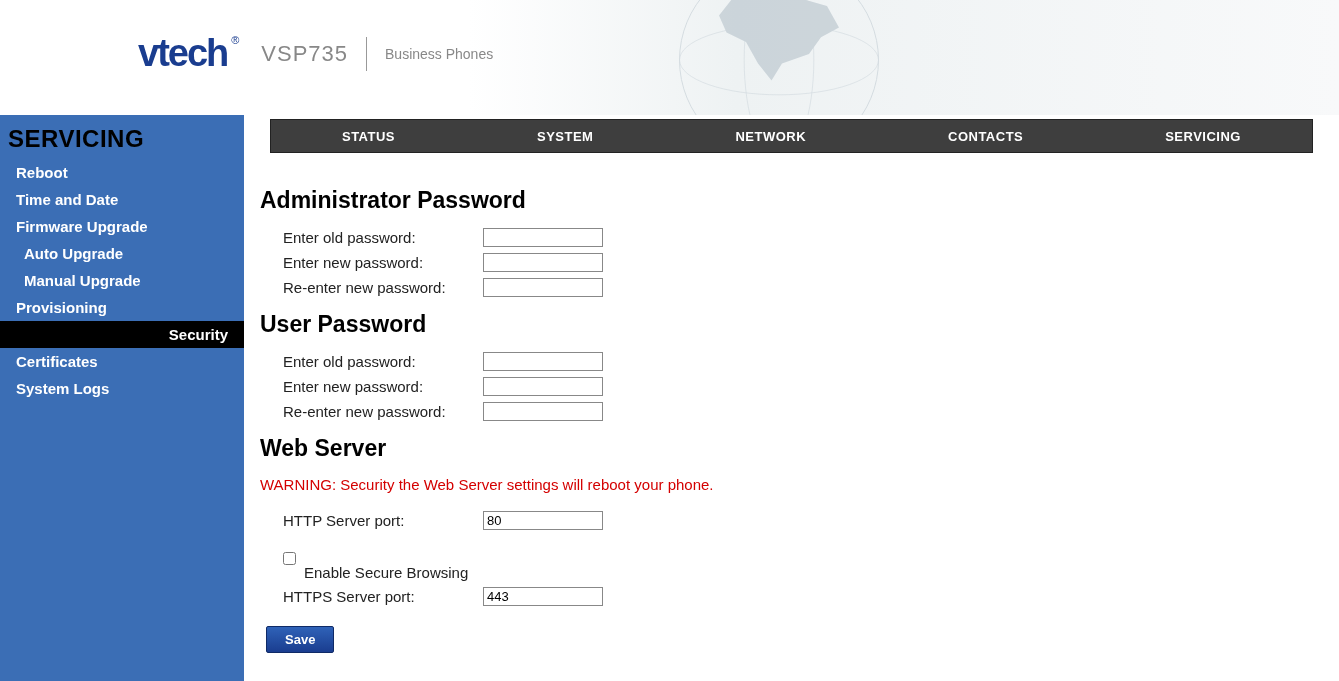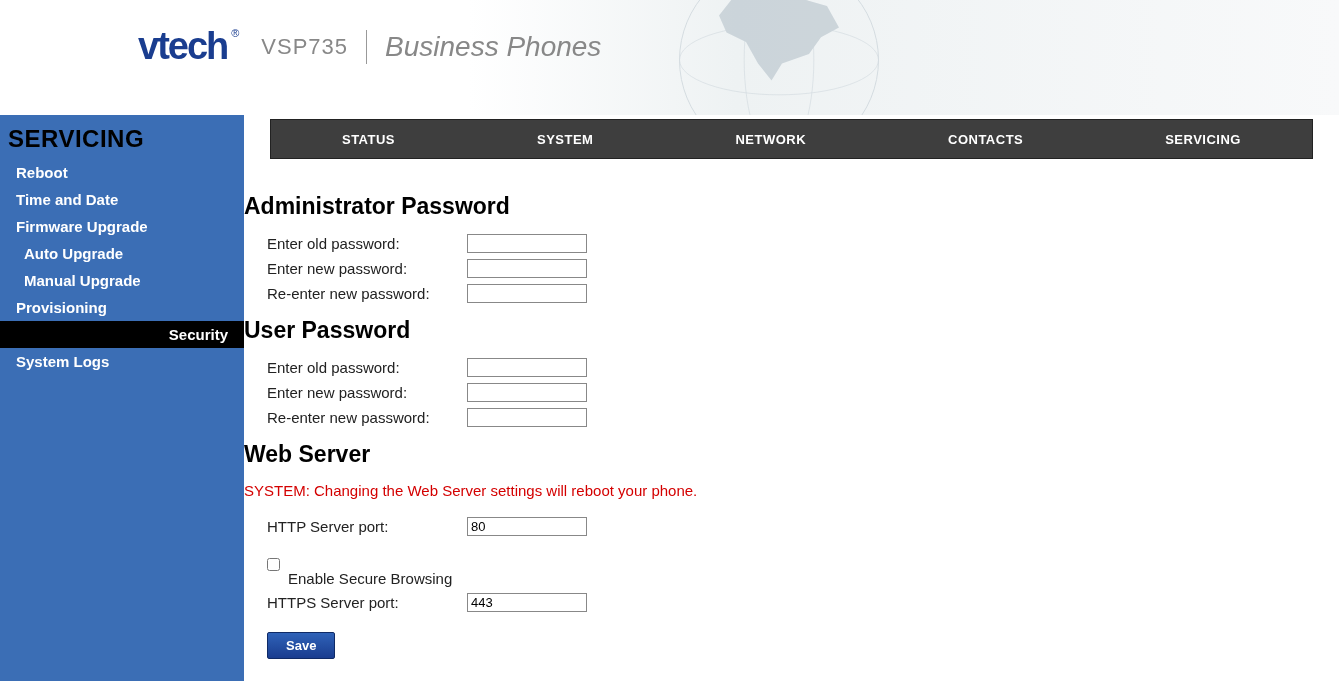--- a/index.html
+++ b/index.html
@@ -44,21 +44,21 @@
     }
     .continent {
       position: absolute;
       top: 10px; left: 25px;
       width: 150px; height: 120px;
       background: #aab8c2;
       clip-path: polygon(38% 2%, 60% 0%, 75% 12%, 68% 25%, 82% 30%, 90% 48%, 78% 56%, 70% 70%, 52% 78%, 45% 92%, 36% 78%, 28% 60%, 15% 52%, 10% 38%, 20% 22%, 28% 10%);
     }
     .logo-area {
       position: absolute;
-      top: 25px;
+      top: 32px;
       left: 138px;
       display: flex;
       align-items: center;
     }
     .brand {
       font-family: Arial, sans-serif;
       font-size: 38px;
       font-weight: 900;
       color: #1a3d8f;
       letter-spacing: -2px;
@@ -78,24 +78,23 @@
       font-weight: 300;
       letter-spacing: 1px;
     }
     .divider {
       width: 1px;
       height: 34px;
       background: #999;
       margin: 0 18px;
     }
     .tagline {
-      font-size: 28px;
+      font-size: 14px;
       color: #888;
       font-weight: 300;
-      font-style: italic;
     }
     .layout {
       display: flex;
     }
     .sidebar {
       width: 244px;
       background: #3b6eb5;
       color: #fff;
       min-height: 566px;
       padding-top: 6px;
@@ -124,41 +123,41 @@
       background: #000;
       color: #fff;
       text-align: right;
     }
     .main {
       flex: 1;
       padding: 0 0 20px 0;
     }
     .topnav {
       background: #3e3e3e;
-      height: 40px;
+      height: 34px;
       display: flex;
       align-items: center;
       margin: 4px 26px 0 26px;
       border: 1px solid #222;
     }
     .topnav-inner {
       display: flex;
       width: 100%;
       justify-content: space-around;
     }
     .topnav-item {
       color: #fff;
       font-size: 13px;
       font-weight: bold;
       letter-spacing: 0.5px;
       cursor: pointer;
       padding: 0 40px;
     }
     .content {
-      padding: 20px 20px 0 0;
+      padding: 20px 20px 0 16px;
     }
     h2.section {
       font-size: 23px;
       font-weight: bold;
       margin: 14px 0 14px 0;
       color: #000;
       font-family: Verdana, sans-serif;
     }
     .form-row {
       display: flex;
@@ -186,21 +185,21 @@
       margin: 8px 0 18px 0;
     }
     .save-btn {
       background: linear-gradient(#2f62b8, #1a3d8f);
       color: #fff;
       font-weight: bold;
       font-size: 13px;
       border: 1px solid #0f2a66;
       border-radius: 2px;
       padding: 5px 18px;
-      margin: 14px 0 0 23px;
+      margin: 14px 0 0 6px;
       cursor: pointer;
     }
   </style>
 </head>
 <body>
 
 <div class="header">
   <div class="globe">
     <div class="sphere"></div>
     <div class="merid"></div>
@@ -220,20 +219,21 @@
 <div class="layout">
   <div class="sidebar">
     <div class="sidebar-title">SERVICING</div>
     <a class="sidebar-item">Reboot</a>
     <a class="sidebar-item">Time and Date</a>
     <a class="sidebar-item">Firmware Upgrade</a>
     <a class="sidebar-item sub">Auto Upgrade</a>
     <a class="sidebar-item sub">Manual Upgrade</a>
     <a class="sidebar-item">Provisioning</a>
     <a class="sidebar-item active">Security</a>
+    <a class="sidebar-item">Certificates</a>
     <a class="sidebar-item">System Logs</a>
   </div>
 
   <div class="main">
     <div class="topnav">
       <div class="topnav-inner">
         <a class="topnav-item">STATUS</a>
         <a class="topnav-item">SYSTEM</a>
         <a class="topnav-item">NETWORK</a>
         <a class="topnav-item">CONTACTS</a>
@@ -265,21 +265,21 @@
       <div class="form-row">
         <label>Enter new password:</label>
         <input type="password" value="" style="">
       </div>
       <div class="form-row">
         <label>Re-enter new password:</label>
         <input type="password" value="" style="">
       </div>
 
       <h2 class="section">Web Server</h2>
-      <div class="warning">SYSTEM: Changing the Web Server settings will reboot your phone.</div>
+      <div class="warning">WARNING: Security the Web Server settings will reboot your phone.</div>
 
       <div class="form-row">
         <label>HTTP Server port:</label>
         <input type="text" value="80" style="">
       </div>
       <div class="form-row check">
         <input type="checkbox" style="">
         <label class="wide">Enable Secure Browsing</label>
       </div>
       <div class="form-row">

